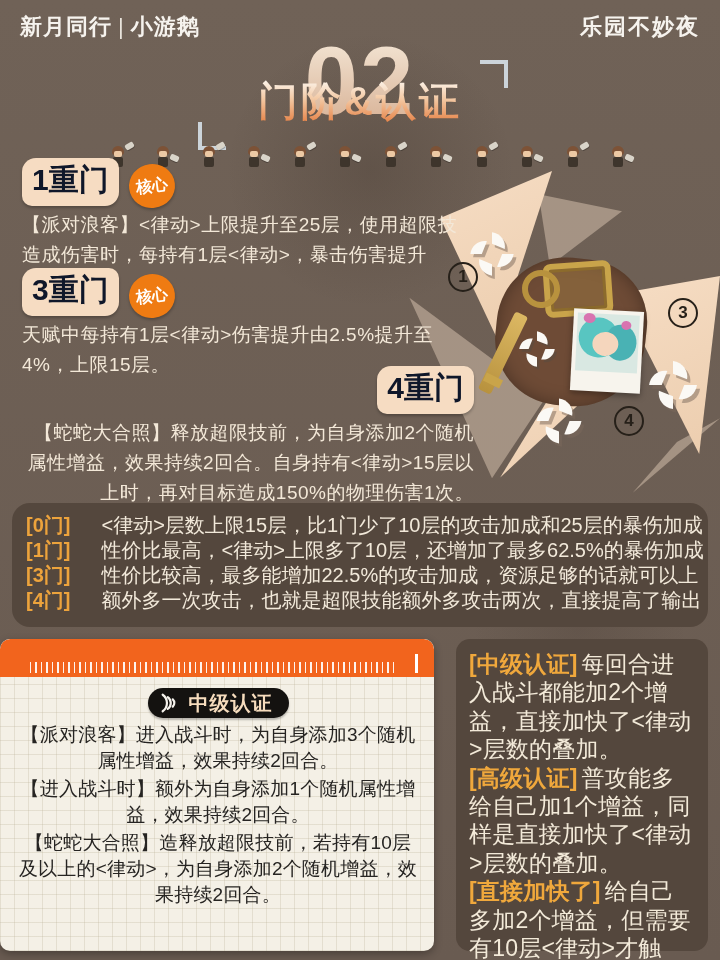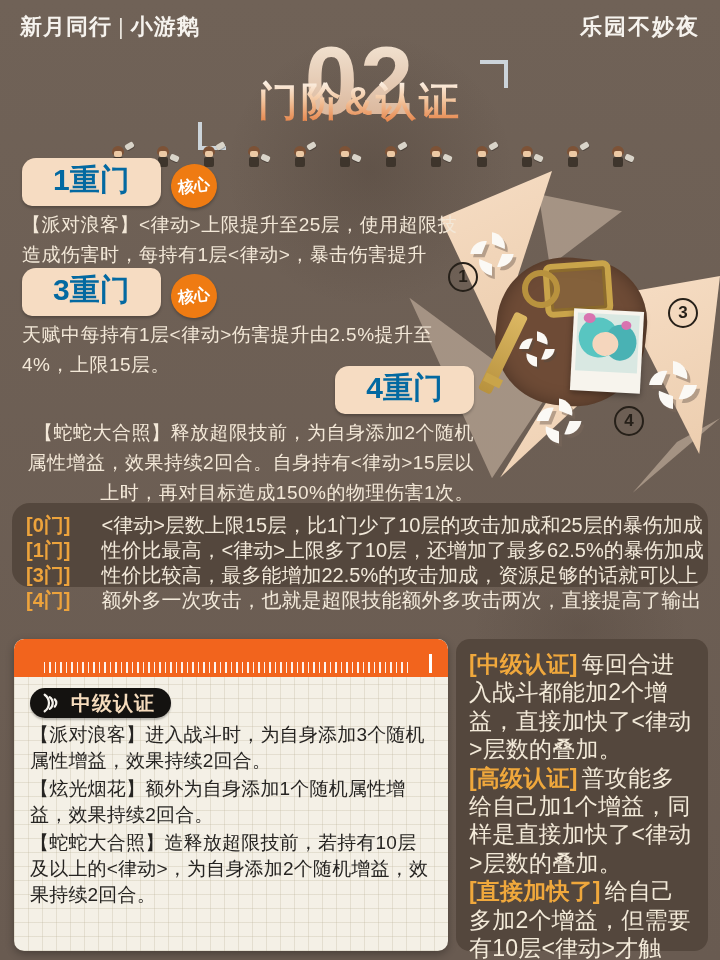--- a/index.html
+++ b/index.html
@@ -35,22 +35,22 @@
   .sprite .hair{left:2px;top:0;width:12px;height:9px;background:#7d5236;border-radius:6px 6px 3px 3px;}
   .sprite .face{left:4px;top:5px;width:8px;height:6px;background:#ecc9a4;border-radius:2px;}
   .sprite .bod{left:3px;top:11px;width:10px;height:10px;background:#3e352c;border-radius:2px;}
   .sprite .item{right:-8px;top:-3px;width:9px;height:6px;background:#d9d4c9;border-radius:2px;transform:rotate(-30deg);box-shadow:0 1px 0 rgba(0,0,0,.25);}
   .sprite:nth-child(even) .item{top:9px;transform:rotate(25deg);}
 
   
   .gate{position:absolute;left:22px;width:452px;z-index:3;}
   .gate-1{top:158px;} .gate-2{top:268px;} .gate-3{top:366px;text-align:right;}
   .gate-head{height:48px;margin-bottom:2px;white-space:nowrap;}
-  .gate-label{display:inline-block;background:#f6dcc2;color:#0369a1;font-weight:bold;font-size:30px;
-    padding:2px 31px 5px;border-radius:14px 10px 14px 10px;box-shadow:0 2px 3px rgba(0,0,0,.25);}
+  .gate-label{display:inline-block;background:#f6dcc2;color:#0f172a;font-weight:bold;font-size:30px;
+    padding:2px 10px 5px;border-radius:14px 10px 14px 10px;box-shadow:0 2px 3px rgba(0,0,0,.25);}
   .core-badge{display:inline-block;width:46px;height:44px;margin-left:6px;vertical-align:middle;
     background:#ef7b12;color:#fff;border-radius:50%;text-align:center;line-height:44px;
     font-size:16px;font-weight:bold;transform:rotate(-7deg);box-shadow:0 2px 3px rgba(0,0,0,.25);}
   .gate-text{margin:4px 0 0;color:#f3e8d8;font-size:19px;line-height:30px;letter-spacing:.5px;}
 
   
   .deco{position:absolute;left:408px;top:168px;width:312px;height:332px;z-index:2;}
   .tri{position:absolute;}
   .tri.cream{background:linear-gradient(155deg,#f6ddc4,#eccdae);}
   .tri.muted{background:#c9b5a4;opacity:.6;}
@@ -81,33 +81,33 @@
     box-shadow:0 3px 6px rgba(0,0,0,.35);transform:rotate(3deg);}
   .photo{position:relative;width:62px;height:58px;background:#d9e8e2;overflow:hidden;}
   .photo i{position:absolute;display:block;border-radius:50%;}
   .photo .hair-a{left:2px;top:4px;width:40px;height:40px;background:#58c5c1;}
   .photo .hair-b{left:28px;top:10px;width:32px;height:36px;background:#49b2b4;}
   .photo .face-a{left:16px;top:18px;width:26px;height:24px;background:#f5d6bd;}
   .photo .bow-a{left:6px;top:0;width:12px;height:10px;background:#d873b0;}
   .photo .bow-b{left:44px;top:6px;width:10px;height:9px;background:#d873b0;}
 
   
-  .compare-panel{position:absolute;left:12px;top:503px;width:696px;height:84px;background:#54473d;
+  .compare-panel{position:absolute;left:12px;top:503px;width:696px;height:124px;background:#54473d;
     border-radius:18px;z-index:3;box-sizing:border-box;padding:9px 14px;}
   .cmp-row{display:flex;align-items:baseline;gap:10px;height:25px;white-space:nowrap;}
   .cmp-tag{color:#eda33c;font-size:20px;font-weight:bold;flex:0 0 auto;}
   .cmp-text{color:#f2e9da;font-size:20px;margin-left:21px;}
 
   
-  .cert-card{position:absolute;left:14px;top:639px;width:434px;height:312px;border-radius:10px;overflow:hidden;z-index:3;
+  .cert-card{position:absolute;left:0;top:639px;width:434px;height:312px;border-radius:10px;overflow:hidden;z-index:3;
     background:
       repeating-linear-gradient(0deg,rgba(186,176,150,.28) 0 1px,transparent 1px 14px),
       repeating-linear-gradient(90deg,rgba(186,176,150,.28) 0 1px,transparent 1px 14px),
       #f4f0e6;
-    box-shadow:0 3px 8px rgba(0,0,0,.3);}
+    box-shadow:0 3px 8px rgba(0,0,0,.3);text-align:center;}
   .card-top{position:absolute;left:0;top:0;width:100%;height:38px;background:#f2641d;border-radius:10px 10px 0 0;}
   .ticks{position:absolute;left:7%;bottom:4px;width:84%;height:11px;
     background:repeating-linear-gradient(90deg,rgba(255,255,255,.92) 0 1.5px,transparent 1.5px 5.5px);}
   .tick-end{position:absolute;right:16px;bottom:4px;width:3px;height:19px;background:#fff;}
   .card-body{position:absolute;left:0;top:38px;width:100%;box-sizing:border-box;padding:5px 14px 8px 16px;}
   .cert-badge{display:inline-flex;align-items:center;gap:7px;background:#141210;border-radius:17px;
     height:30px;padding:0 16px 0 10px;margin:6px 0 3px;box-shadow:0 2px 2px rgba(0,0,0,.25);}
   .cert-badge span{color:#f6dcbd;font-size:20px;font-weight:bold;letter-spacing:1px;}
   .card-body p{margin:1px 0 2px;color:#262422;font-size:19px;line-height:26px;letter-spacing:.2px;}
 
@@ -350,21 +350,21 @@
         <svg viewBox="0 0 26 24" width="24" height="22">
           <g fill="none" stroke="#f5f2ec" stroke-width="2.4" stroke-linecap="round">
             <path d="M5 3a11 11 0 0 1 0 18"></path>
               <path d="M10.5 5.5a8 8 0 0 1 0 13"></path>
               <path d="M16 8a5.5 5.5 0 0 1 0 8"></path>
           </g>
         </svg>
         <span>中级认证</span>
       </div>
       <p>【派对浪客】进入战斗时，为自身添加3个随机属性增益，效果持续2回合。</p>
-      <p>【炫光烟花】额外为自身添加1个随机属性增益，效果持续2回合。</p>
+      <p>【进入战斗时】额外为自身添加1个随机属性增益，效果持续2回合。</p>
       <p>【蛇蛇大合照】造释放超限技前，若持有10层及以上的&lt;律动&gt;，为自身添加2个随机增益，效果持续2回合。</p>
     </div>
   </section>
 
   <aside class="cert-notes">
     <p><span class="note-tag">[中级认证]</span><span>每回合进入战斗都能加2个增益，直接加快了&lt;律动&gt;层数的叠加。</span></p>
     <p><span class="note-tag">[高级认证]</span><span>普攻能多给自己加1个增益，同样是直接加快了&lt;律动&gt;层数的叠加。</span></p>
     <p><span class="note-tag">[直接加快了]</span><span>给自己多加2个增益，但需要有10层&lt;律动&gt;才触发，不过这个前提条件还是很容易就能满足的。</span></p>
   </aside>
 </div>

